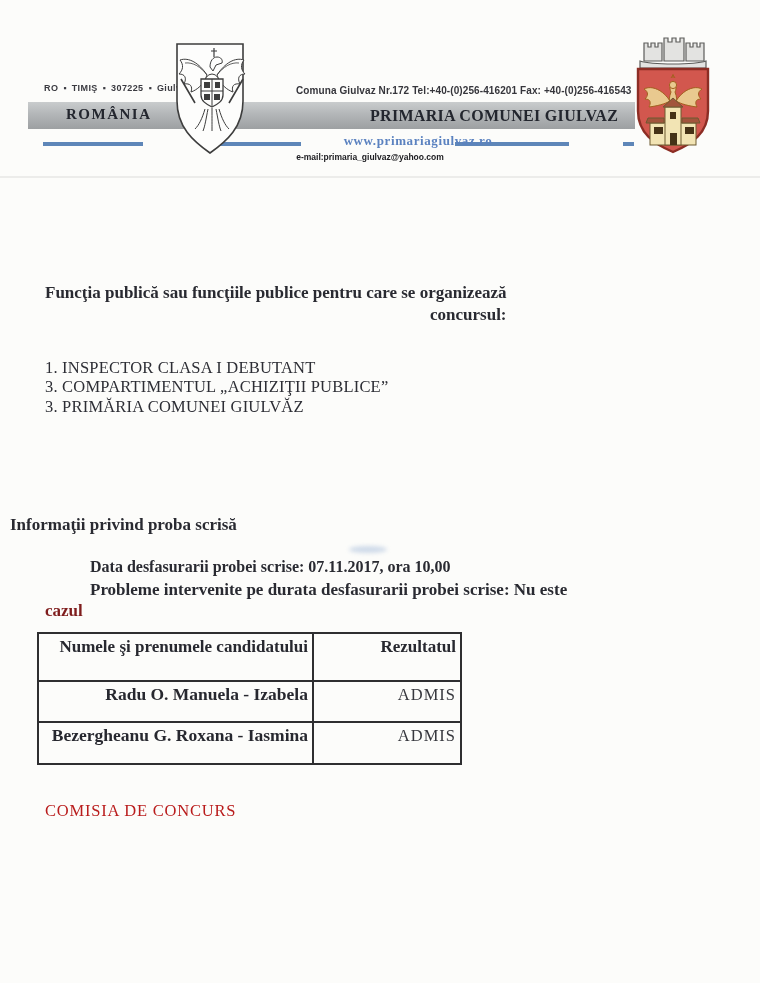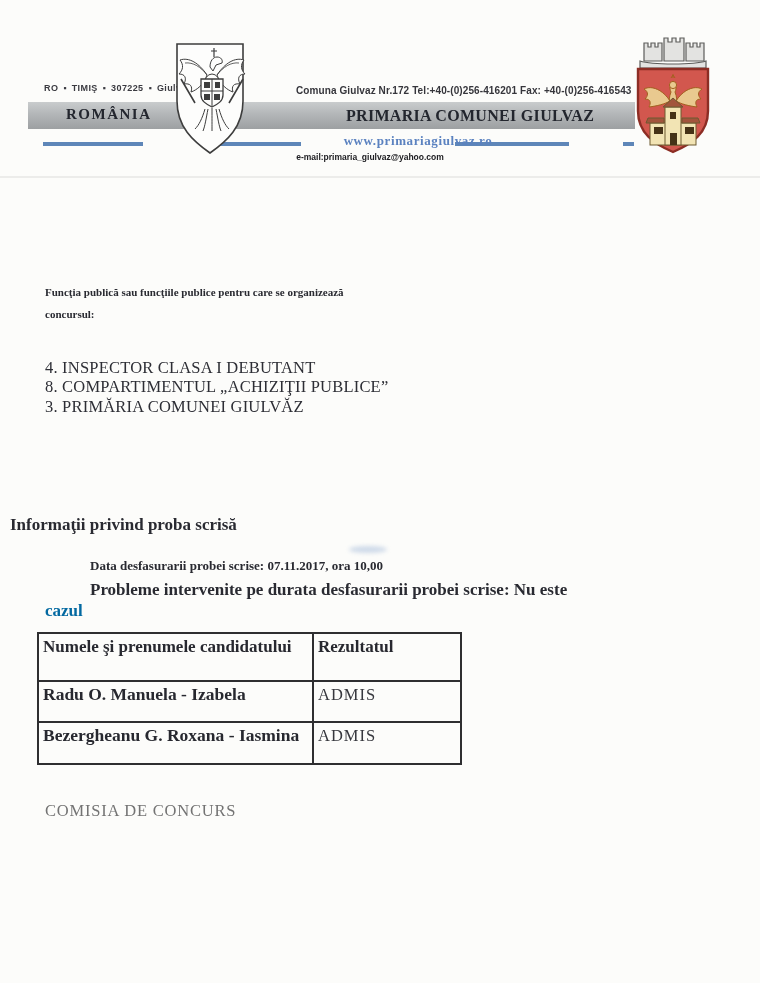--- a/index.html
+++ b/index.html
@@ -28,21 +28,21 @@
   .gray-bar {
     left:28px; top:102px; width:607px; height:27px;
     background:linear-gradient(180deg,#c9cccd 0%,#b3b6b8 45%,#9da0a2 100%);
     z-index:1;
   }
   .country {
     left:66px; top:106px; z-index:2;
     font-weight:bold; font-size:15px; letter-spacing:1.5px; color:#23262e;
   }
   .institution {
-    left:346px; top:107px; z-index:2;
+    left:370px; top:107px; z-index:2;
     font-weight:bold; font-size:16px; letter-spacing:0.3px; color:#23262e;
   }
   .arms-ro { left:165px; top:41px; width:90px; height:116px; z-index:3; }
   .arms-gv { left:630px; top:35px; width:86px; height:120px; z-index:3; }
   .blue-line { top:142px; height:4px; background:#5e86b8; z-index:2; }
   .bl-1 { left:43px;  width:100px; }
   .bl-2 { left:218px; width:83px; }
   .bl-3 { left:455px; width:114px; }
   .bl-4 { left:623px; width:11px; }
   .website {
@@ -52,57 +52,57 @@
   .email {
     left:250px; top:152px; width:240px; text-align:center;
     font-family:"Liberation Sans","DejaVu Sans",sans-serif;
     font-weight:bold; font-size:8.5px; color:#202024;
   }
   .scan-line { left:0; top:176px; width:760px; height:2px; background:rgba(100,100,95,0.10); }
 
   
   .intro {
     left:45px; top:282px;
-    font-weight:bold; font-size:11px; line-height:21.5px; color:#292a31;
+    font-weight:bold; font-size:17px; line-height:21.5px; color:#292a31;text-align:right;
   }
   .pos-list {
     left:45px; top:358px;
     font-size:16.5px; line-height:19.4px; letter-spacing:0.2px; color:#2d2e35;
   }
   .section-title {
     left:10px; top:515px; width:740px; 
     font-weight:bold; font-size:17px; color:#292a31;
   }
   .smudge {
     left:349px; top:546px; width:38px; height:7px;
     background:#a9bedb; opacity:0.55; filter:blur(2px); border-radius:50%;
   }
-  .date-line   { left:90px; top:558px; font-weight:bold; font-size:13px; color:#292a31; }
+  .date-line   { left:90px; top:558px; font-weight:bold; font-size:16px; color:#292a31; }
   .issues-1    { left:90px; top:580px; font-weight:bold; font-size:17px; color:#292a31; }
-  .issues-2    { left:45px; top:601px; font-weight:bold; font-size:17px; color:#0369a1; }
+  .issues-2    { left:45px; top:601px; font-weight:bold; font-size:17px; color:#7f1d1d; }
 
   table.results {
     position:absolute; left:37px; top:632px;
     border-collapse:collapse; table-layout:fixed;
   }
   table.results th, table.results td {
     border:2px solid #2e2e30; vertical-align:top; padding:3px 4px 8px 4px;
-    text-align:left; box-sizing:border-box;
+    text-align:right; box-sizing:border-box;
   }
   .col-name   { width:275px; }
   .col-result { width:148px;margin-left:6px; }
   table.results th { font-weight:bold; font-size:17px; line-height:19.5px; height:48px; color:#27282f; }
   tr.r1 td { height:41px;margin-top:13px; }
   tr.r2 td { height:42px; }
   td.name   { font-weight:bold; font-size:17.5px; line-height:19.5px; color:#27282f; }
   td.result { font-size:16.5px; letter-spacing:1px; color:#37383e; padding-top:4px; }
 
   .signature {
     left:45px; top:801px;
-    font-size:16.5px; letter-spacing:0.8px; color:#737373;
+    font-size:16.5px; letter-spacing:0.8px; color:#b91c1c;
   }
 </style>
 </head>
 <body>
 
 <div class="page">
 
   <div class="abs small-left">RO ▪ TIMIŞ ▪ 307225 ▪ Giulvaz</div>
   <div class="abs small-right">Comuna Giulvaz  Nr.172  Tel:+40-(0)256-416201  Fax: +40-(0)256-416543</div>
 
@@ -169,22 +169,22 @@
   <div class="abs website">www.primariagiulvaz.ro</div>
   <div class="abs email">e-mail:primaria_giulvaz@yahoo.com</div>
   <div class="abs scan-line"></div>
 
   <div class="abs intro">
     <div>Funcţia publică sau funcţiile publice pentru care se organizează</div>
     <div>concursul:</div>
   </div>
 
   <div class="abs pos-list">
-    <div>4. INSPECTOR CLASA I DEBUTANT</div>
-    <div>8. COMPARTIMENTUL „ACHIZIŢII PUBLICE”</div>
+    <div>1. INSPECTOR CLASA I DEBUTANT</div>
+    <div>3. COMPARTIMENTUL „ACHIZIŢII PUBLICE”</div>
     <div>3. PRIMĂRIA COMUNEI GIULVĂZ</div>
   </div>
 
   <div class="abs section-title">Informaţii privind proba scrisă</div>
   <div class="abs smudge"></div>
 
   <div class="abs date-line">Data desfasurarii probei scrise: 07.11.2017, ora 10,00</div>
   <div class="abs issues-1">Probleme intervenite pe durata desfasurarii probei scrise: Nu este</div>
   <div class="abs issues-2">cazul</div>
 

